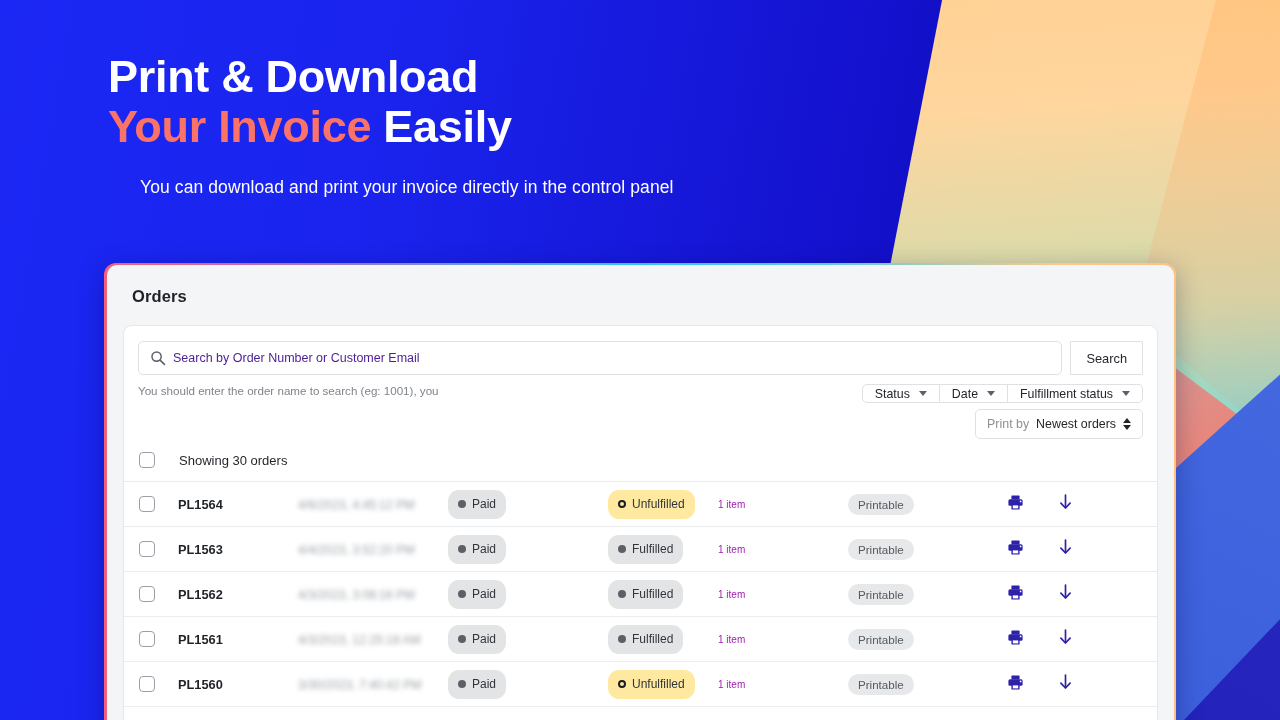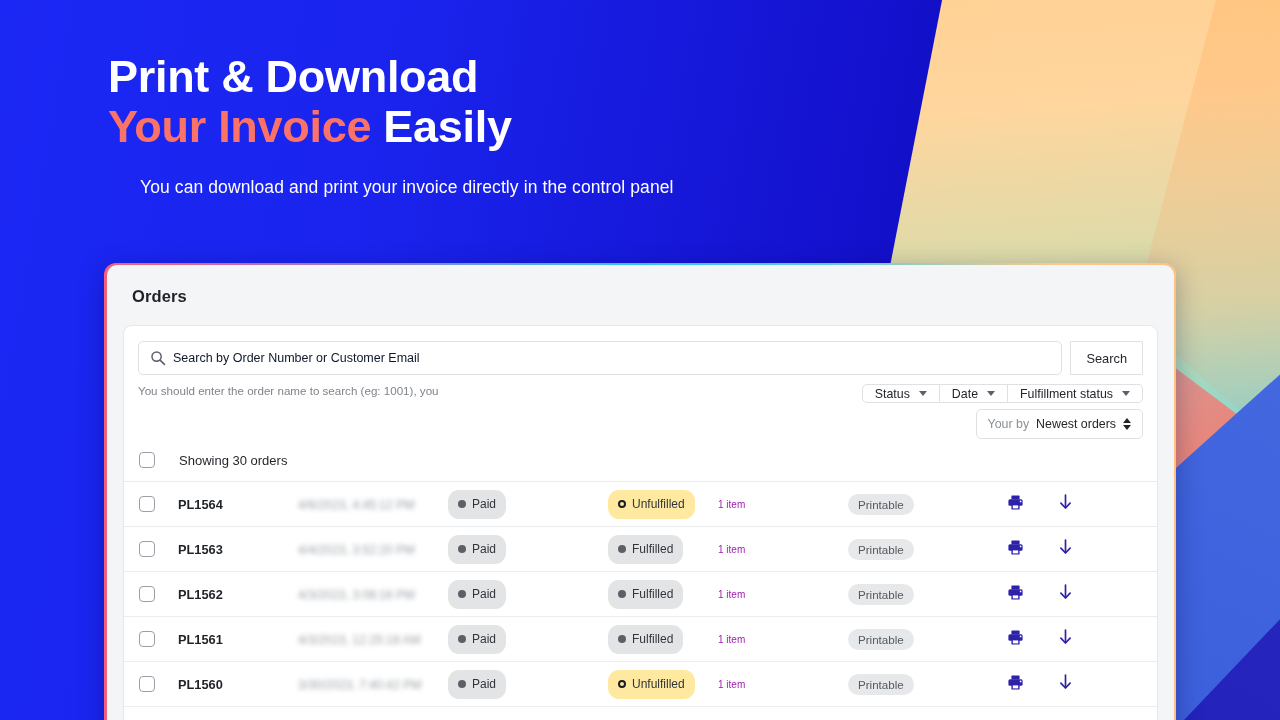--- a/index.html
+++ b/index.html
@@ -95,21 +95,21 @@
     overflow: hidden;
   }
 
   
   .search-row { display: flex; align-items: center; gap: 8px; padding: 15px 14px 0 14px; }
   .search-box {
     flex: 1; position: relative;
     height: 34px; border: 1px solid #dfe0e3; border-radius: 5px;
     background: #fff; display: flex; align-items: center; padding-left: 34px;
   }
-  .search-box .ph { font-size: 12.5px; color: #0f172a; }
+  .search-box .ph { font-size: 12.5px; color: #4c1d95; }
   .search-icon { position: absolute; left: 11px; top: 8px; width: 16px; height: 16px; }
   .search-btn {
     height: 34px; min-width: 70px; padding: 0 15px;
     border: 1px solid #dfe0e3; border-radius: 1px; background: #fff;
     font-size: 12.8px; color: #23262b; font-weight: 500; cursor: pointer;
     font-family: "Liberation Sans", sans-serif;
   }
   .helper {
     display: flex; justify-content: space-between; align-items: flex-start;
     padding: 9px 14px 0 14px;
@@ -233,21 +233,21 @@
           </div>
           <div class="filter-btn">
             <span>Fulfillment status</span>
             <span class="caret"></span>
           </div>
         </div>
       </div>
 
       <div class="sort-row">
         <div class="sort-btn">
-          <span class="muted">Your by </span>
+          <span class="muted">Print by </span>
           <span>Newest orders</span>
           <span class="updown">
                 <i class="u"></i>
                 <i class="d"></i>
               </span>
         </div>
       </div>
 
       <div class="count-row">
         <div class="cbox"></div>

